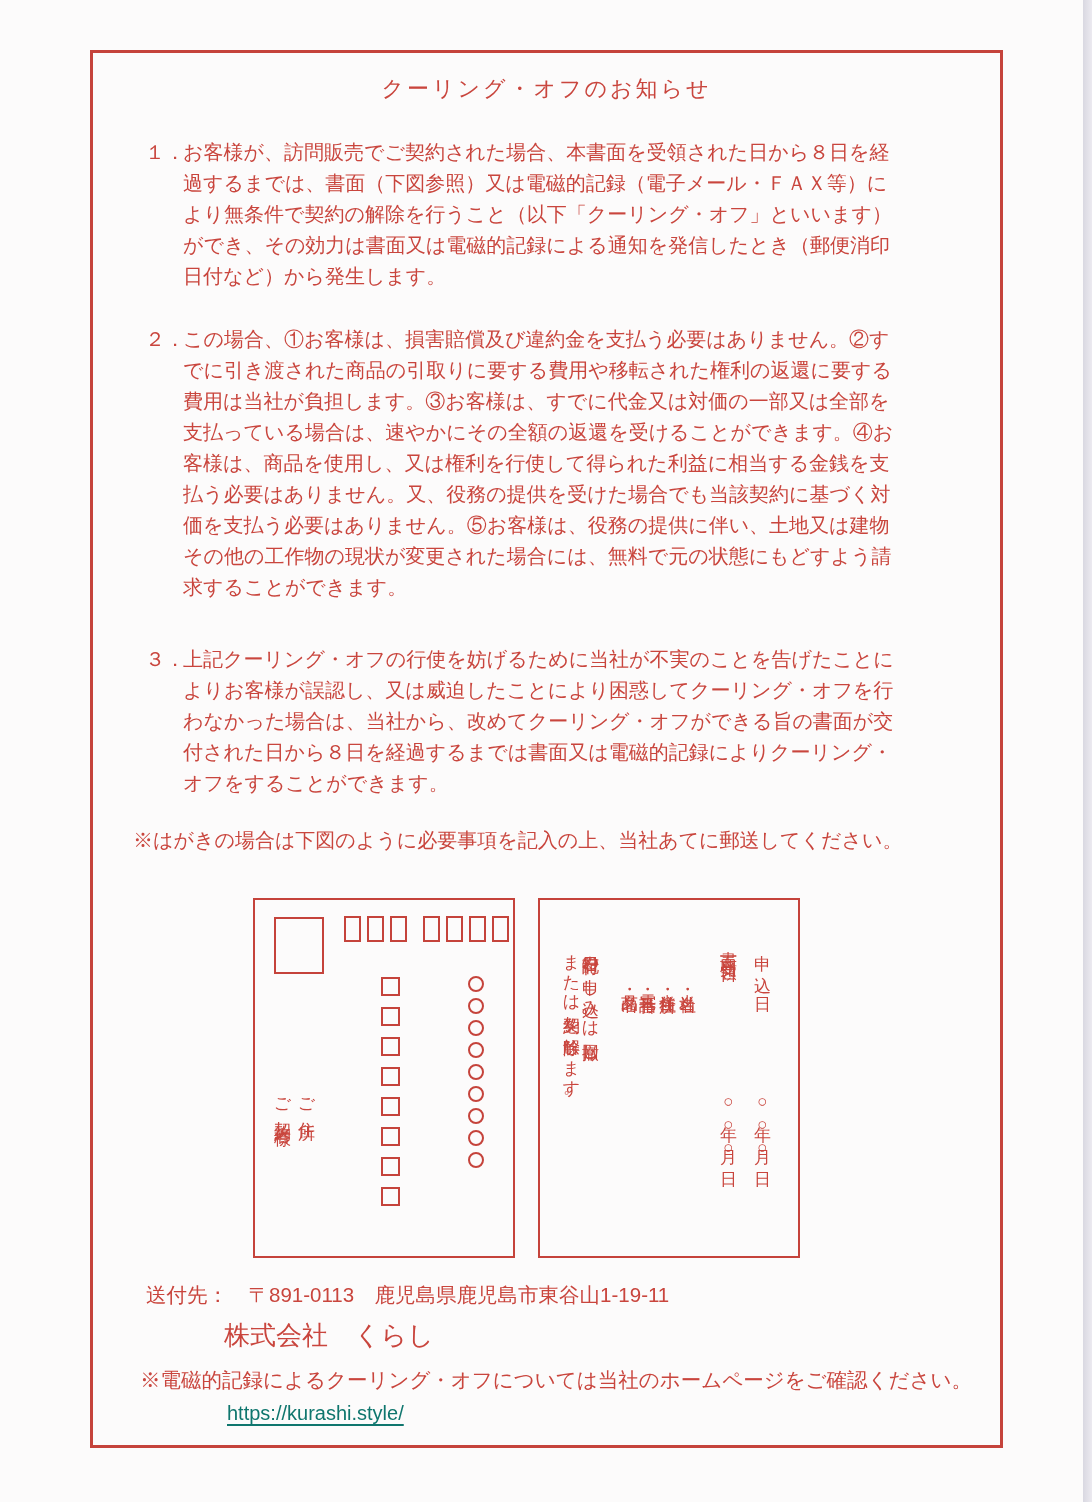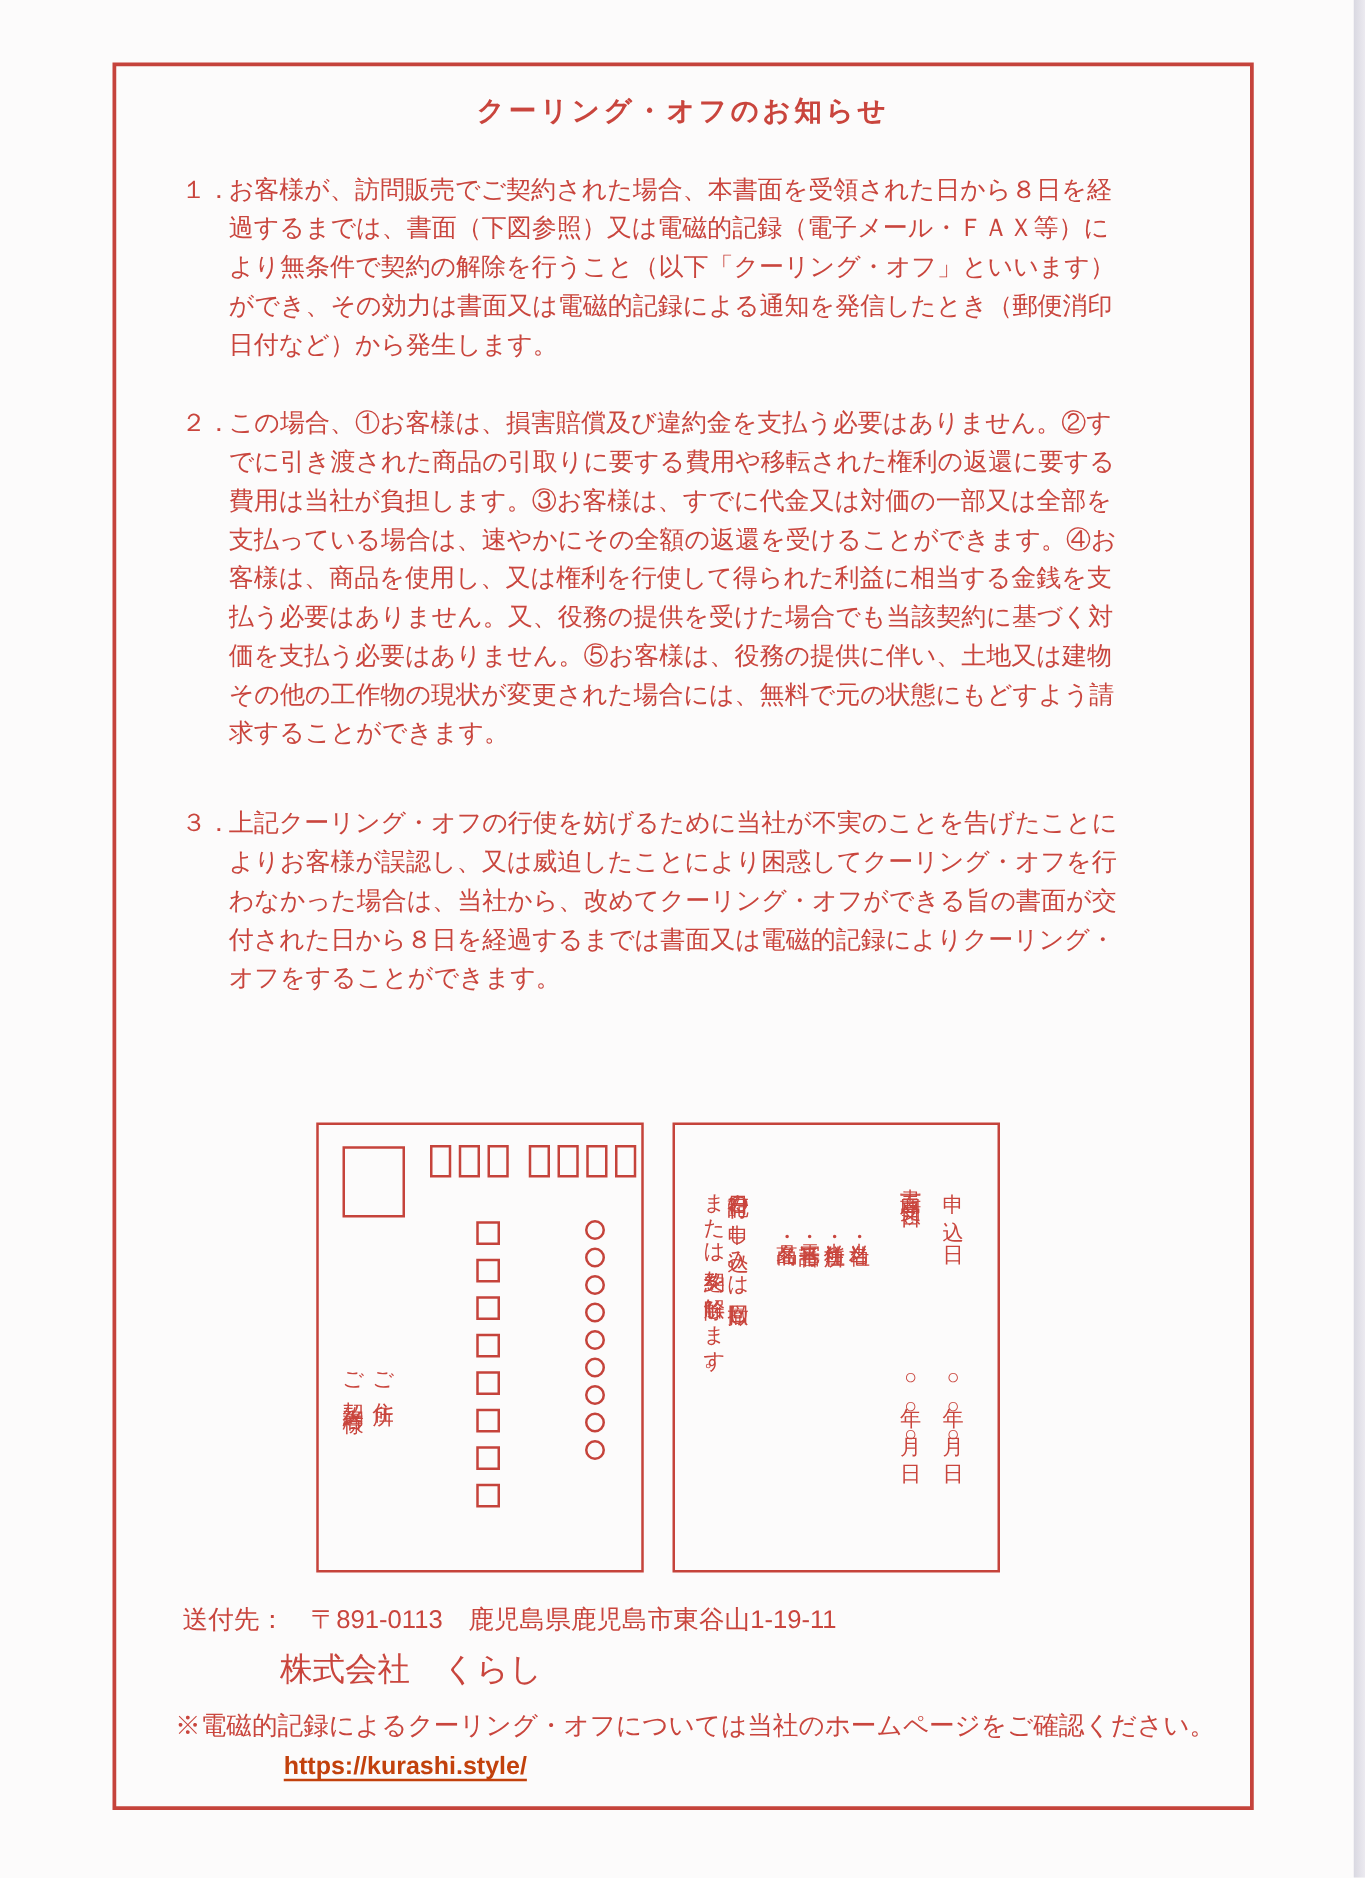--- a/index.html
+++ b/index.html
@@ -13,21 +13,21 @@
   .right-strip{
     position:absolute;right:0;top:0;width:9px;height:1502px;
     background:linear-gradient(to right,#d9d8e1,#eceaf0);
   }
   .frame{
     position:absolute;left:90px;top:50px;width:907px;height:1392px;
     border:3px solid #c5433b;background:transparent;
   }
   .doc-title{
     position:absolute;left:90px;top:74px;width:913px;
-    text-align:center;font-size:22px;font-weight:700;letter-spacing:3px;
+    text-align:center;font-size:22px;font-weight:400;letter-spacing:3px;
   }
   .list-item{
     position:absolute;left:145px;width:768px;display:flex;
     font-size:20px;line-height:31px;
   }
   .list-num{width:38px;flex:none;}
   .list-text{width:724px;}
   #p1{top:137px;}
   #p2{top:324px;}
   #p3{top:644px;}
@@ -72,21 +72,21 @@
   #col-phone{left:98px;top:80px;letter-spacing:1px;}
   #col-product{left:80px;top:80px;letter-spacing:1px;}
   #col-withdraw1{left:41px;top:42px;letter-spacing:1px;}
   #col-withdraw2{left:22px;top:42px;letter-spacing:1px;}
 
   .send-line{position:absolute;left:146px;top:1281px;font-size:20.5px;}
   .company-line{position:absolute;left:224px;top:1318px;font-size:26px;}
   .digital-note{position:absolute;left:140px;top:1366px;font-size:20.5px;}
   .url-line{
     position:absolute;left:227px;top:1402px;font-size:20px;
-    text-decoration:underline;text-underline-offset:4px;color:#c2410c;font-weight:bold;
+    text-decoration:underline;text-underline-offset:4px;color:#0f766e;
   }
 </style>
 </head>
 <body>
 
 <div class="right-strip"></div>
 <div class="frame"></div>
 
 <div class="doc-title">クーリング・オフのお知らせ</div>
 
@@ -99,20 +99,21 @@
   <div class="list-num">２．</div>
   <div class="list-text">この場合、①お客様は、損害賠償及び違約金を支払う必要はありません。②すでに引き渡された商品の引取りに要する費用や移転された権利の返還に要する費用は当社が負担します。③お客様は、すでに代金又は対価の一部又は全部を支払っている場合は、速やかにその全額の返還を受けることができます。④お客様は、商品を使用し、又は権利を行使して得られた利益に相当する金銭を支払う必要はありません。又、役務の提供を受けた場合でも当該契約に基づく対価を支払う必要はありません。⑤お客様は、役務の提供に伴い、土地又は建物その他の工作物の現状が変更された場合には、無料で元の状態にもどすよう請求することができます。</div>
 </div>
 
 <div class="list-item" id="p3">
   <div class="list-num">３．</div>
   <div class="list-text">上記クーリング・オフの行使を妨げるために当社が不実のことを告げたことによりお客様が誤認し、又は威迫したことにより困惑してクーリング・オフを行わなかった場合は、当社から、改めてクーリング・オフができる旨の書面が交付された日から８日を経過するまでは書面又は電磁的記録によりクーリング・オフをすることができます。</div>
 </div>
 
 <div class="hagaki-note">
+  <div class="line1">※はがきの場合は下図のように必要事項を記入の上、当社あてに郵送してください。</div>
 </div>
 
 <div class="postcard" id="pc-front">
   <div class="stamp-box"></div>
   <div class="zip-group" id="zip-g1">
       <div class="zipbox"></div>
       <div class="zipbox"></div>
       <div class="zipbox"></div>
     </div>
   <div class="zip-group" id="zip-g2">

